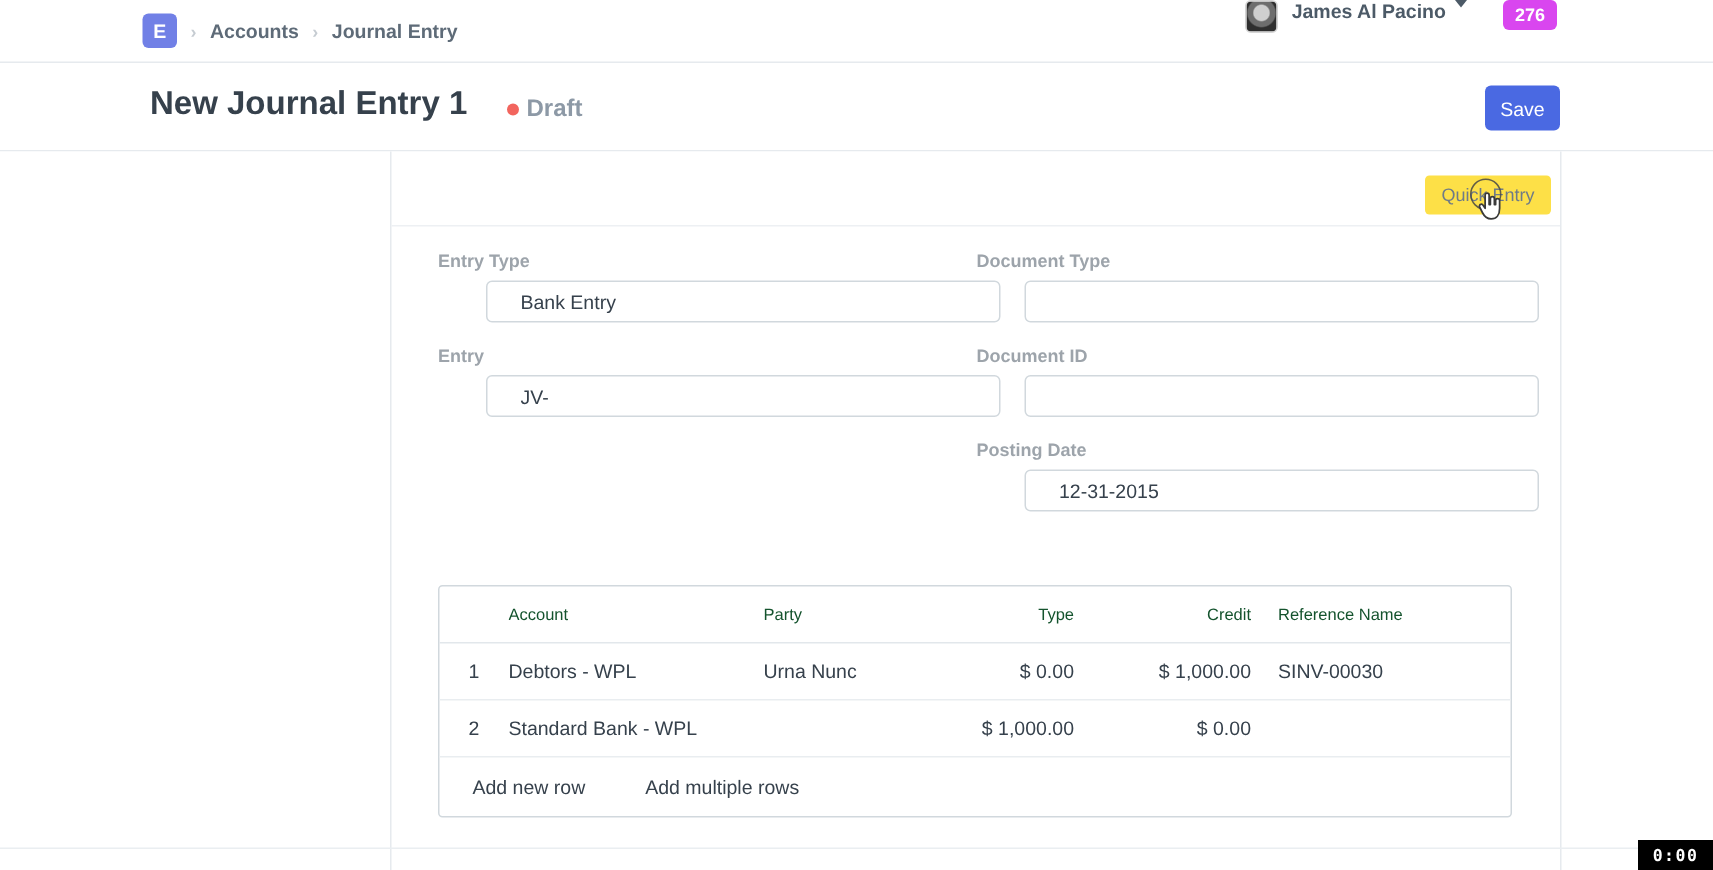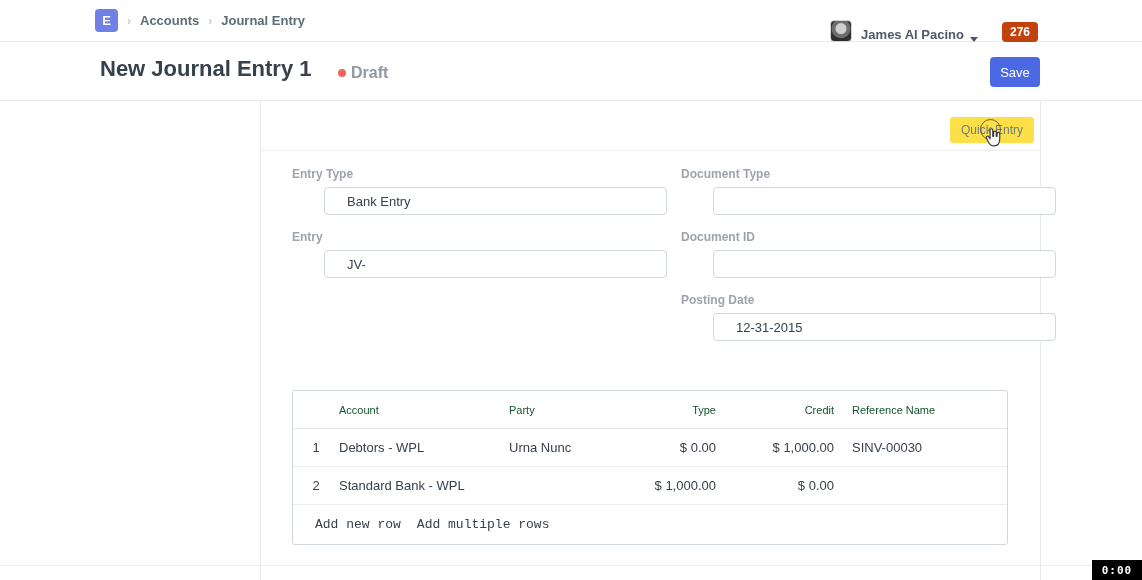--- a/index.html
+++ b/index.html
@@ -14,28 +14,28 @@
   .logo { width:23px; height:23px; border-radius:4px; background:#7180e6; color:#fff;
           font-size:13px; font-weight:bold; display:flex; align-items:center; justify-content:center; }
   .crumb-sep { color:#c6ccd2; font-size:12px; font-weight:bold; }
   .crumb { font-size:13px; font-weight:bold; color:#5e6b78; cursor:pointer; }
   .search-wrap { position:absolute; left:490px; top:7px; width:305px; height:28px; }
   .search-input { width:100%; height:100%; background:#f0f3f5; border:1px solid #d1d8dd;
           border-radius:4px; padding:0 30px 0 12px; font-size:13px; color:#36414c;
           font-family:"Liberation Sans", sans-serif; outline:none; }
   .search-input::placeholder { color:#b7bfc6; }
   .search-icon { position:absolute; right:9px; top:6px; }
-  .nav-right { position:absolute; right:104px; top:0; height:42px; display:flex; align-items:flex-end; }
+  .nav-right { position:absolute; right:104px; top:0; height:42px; display:flex; align-items:flex-start; }
   .avatar { width:22px; height:22px; border-radius:4px; margin-right:9px;
             background:radial-gradient(circle at 50% 38%, #cfcfcf 0 5px, #6d6d6d 6px 9px, #2e2e2e 10px);
             border:1px solid #d5d5d5; }
   .user-name { font-size:13px; font-weight:bold; color:#4c5a67; cursor:pointer; }
   .caret { display:inline-block; margin-left:6px; width:0; height:0; border-left:4px solid transparent;
            border-right:4px solid transparent; border-top:5px solid #4c5a67; vertical-align:middle; }
-  .badge { margin-left:24px; background:#c2410c; color:#fff; font-size:12px; font-weight:bold;
+  .badge { margin-left:24px; background:#d946ef; color:#fff; font-size:12px; font-weight:bold;
            border-radius:4px; padding:3px 8px; cursor:pointer; }
 
   
   .page-head { position:absolute; top:42px; left:0; right:0; height:59px; background:#fff;
                border-bottom:1px solid #e6eaee; }
   .page-title { position:absolute; left:100px; top:14px; font-size:22px; font-weight:bold; color:#36414c; }
   .indicator { position:absolute; left:338px; top:22px; display:flex; align-items:center; gap:5px; }
   .indicator-dot { width:8px; height:8px; border-radius:50%; background:#f2655e; }
   .indicator-label { font-size:16px; font-weight:bold; color:#8d99a6; }
   .save-btn { position:absolute; right:102px; top:15px; width:50px; height:30px; background:#4a69e2;
@@ -45,39 +45,39 @@
   
   .body-area { position:absolute; top:101px; left:0; right:0; bottom:0; background:#fff; }
   .col-border-left  { position:absolute; top:101px; bottom:0; left:260px;  width:1px; background:#e6eaee; }
   .col-border-right { position:absolute; top:101px; bottom:0; left:1040px; width:1px; background:#e6eaee; }
   .toolbar-divider { position:absolute; top:150px; left:261px; width:779px; height:1px; background:#edf0f3; }
   .quick-entry-btn { position:absolute; top:117px; left:950px; height:26px; padding:0 11px;
               background:#fde047; border:none; border-radius:3px; font-size:12px; color:#6f7b87;
               cursor:pointer; font-family:"Liberation Sans", sans-serif; }
 
   .form-grid { position:absolute; left:292px; top:167px; width:716px; display:grid;
-               grid-template-columns:343px 343px; column-gap:46px; }
+               grid-template-columns:343px 343px; column-gap:16px; }
   .field { margin-bottom:15px; }
   .field-label { display:block; font-size:12px; font-weight:bold; color:#9da4ab; margin-bottom:6px; }
   .field-input { width:100%; height:28px; border:1px solid #d1d8dd; border-radius:4px; padding:0 22px;
                  font-size:13px; color:#36414c; background:#fff; outline:none;
                  font-family:"Liberation Sans", sans-serif;margin-left:32px; }
 
   
   .grid-table { position:absolute; left:292px; top:390px; width:716px; border:1px solid #d1d8dd;
                 border-radius:3px; background:#fff; font-size:13px; }
   .g-row { display:grid; grid-template-columns:46px 170px 125px 90px 118px 1fr; align-items:center; height:38px; }
   .g-head { border-bottom:1px solid #e2e7eb; }
   .g-head .g-cell { font-size:11px; font-weight:normal; color:#14532d; }
   .g-data { border-bottom:1px solid #e9edf0; cursor:pointer; }
   .g-cell { overflow:hidden; white-space:nowrap; }
   .c-idx { text-align:center; color:#36414c; }
   .c-num { text-align:right; padding-right:8px; }
   .c-ref { padding-left:10px; }
-  .g-foot { display:flex; align-items:center; height:39px; padding-left:22px; gap:16px;font-family:Liberation Mono, monospace; }
+  .g-foot { display:flex; align-items:center; height:39px; padding-left:22px; gap:40px; }
   .g-foot-link { font-size:13px; color:#36414c; cursor:pointer; }
 
   .bottom-divider { position:absolute; left:0; right:0; top:565px; height:1px; background:#eaeef1; }
 
   
   .timer { position:absolute; right:0; bottom:0; width:50px; height:20px; background:#000; color:#fff;
            font-family:"DejaVu Sans Mono", monospace; font-size:11px; font-weight:bold;
            display:flex; align-items:center; justify-content:center; letter-spacing:1px; }
   .click-circle { position:absolute; left:980px; top:119px; width:21px; height:21px; border-radius:50%;
                   border:1.5px solid rgba(70,70,70,.85); background:transparent; }

